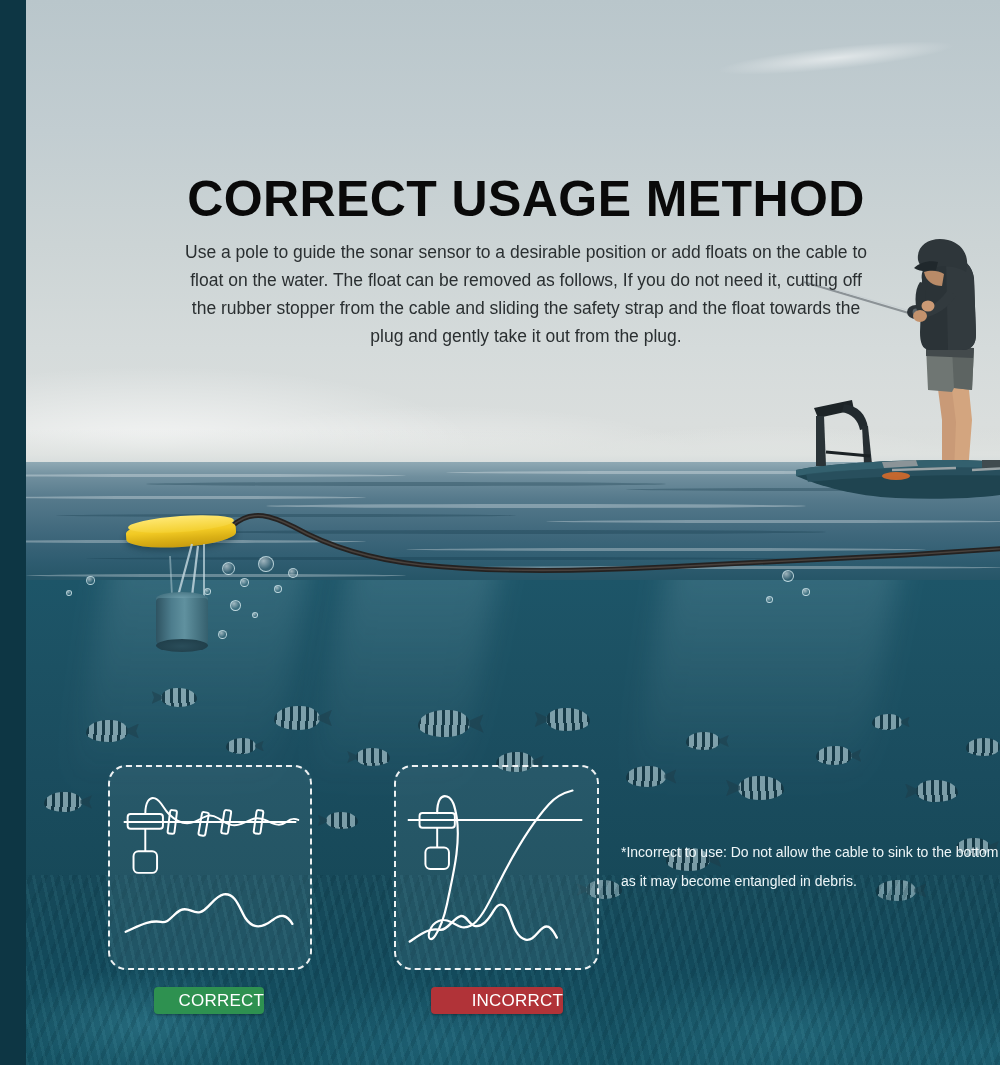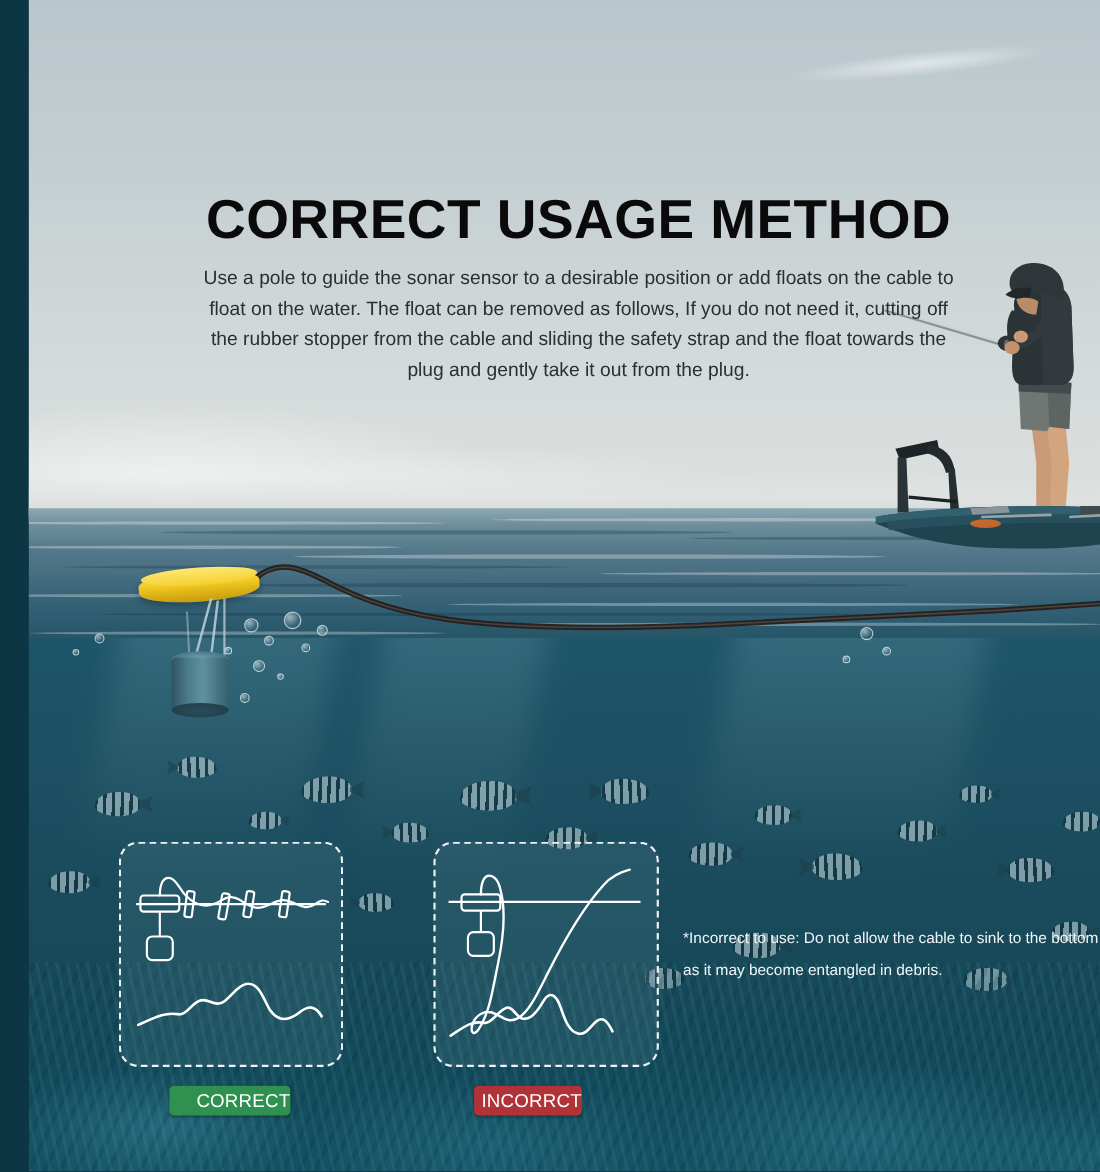--- a/index.html
+++ b/index.html
@@ -147,21 +147,21 @@
     font-size:14px; line-height:29px; color:#eef6f8;
   }
 
   
   .badge {
     position:absolute; height:27px; line-height:27px; text-align:right;
     color:#fff; font-size:17px; border-radius:4px; letter-spacing:.2px;
     box-shadow:0 1px 3px rgba(0,0,0,.35);
   }
   .badge.ok { left:128px; top:987px; width:110px; background:#2e9150; }
-  .badge.no { left:405px; top:987px; width:98px; background:#b13338; }
+  .badge.no { left:405px; top:987px; width:132px; background:#b13338; }
 
   
   .boat-wrap { position:absolute; left:770px; top:238px; width:230px; height:262px; }
   .boat-wrap svg { width:100%; height:100%; display:block; }
 </style>
 </head>
 <body>
 
 <div class="stage">
 

